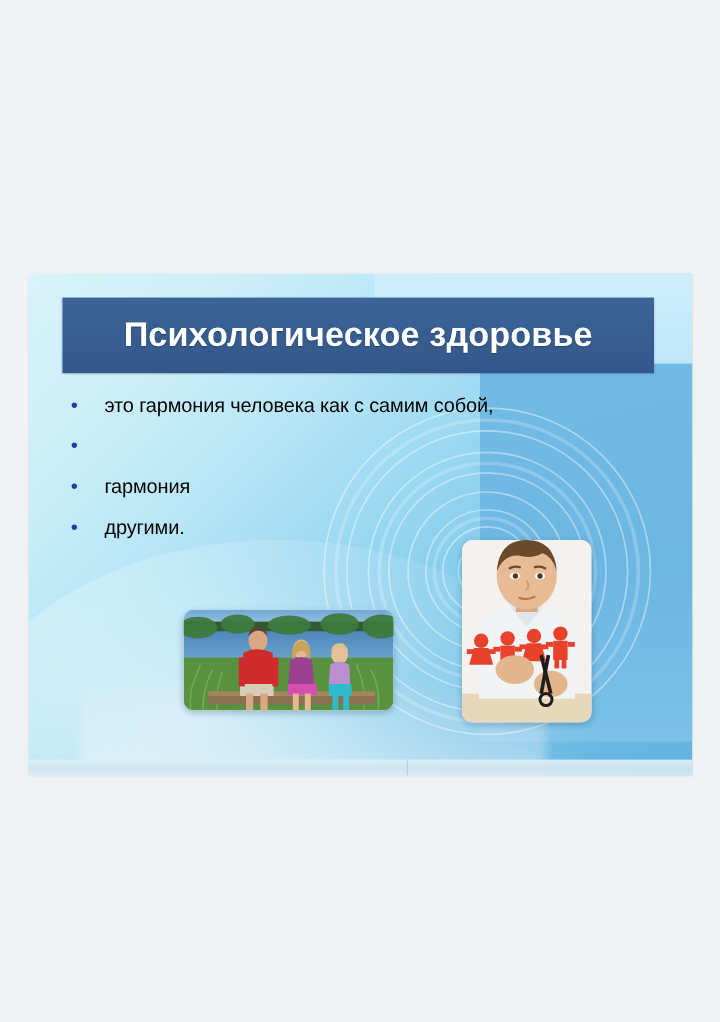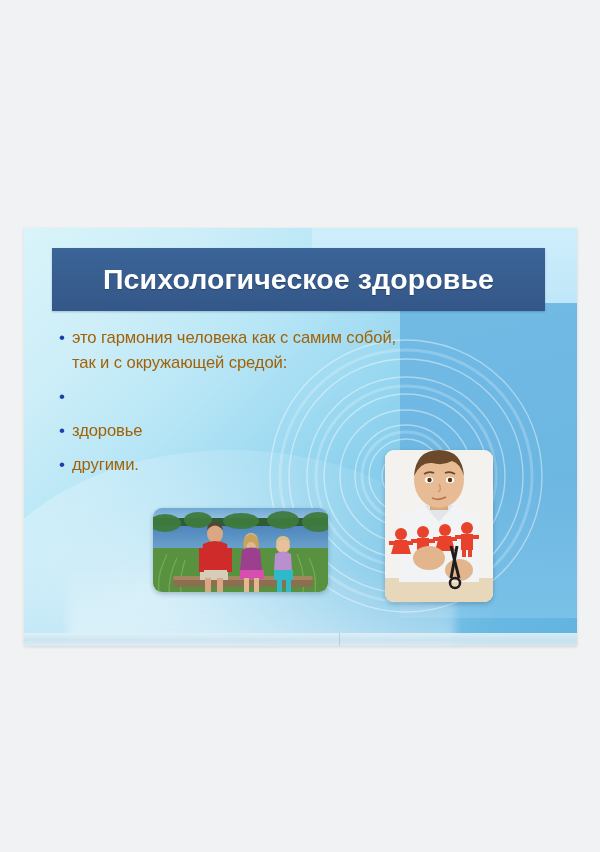--- a/index.html
+++ b/index.html
@@ -141,24 +141,25 @@
   }
   .bullet-dot {
     flex: 0 0 auto;
     width: 20px;
     text-align: center;
     color: #1b3fa8;
     font-size: 17px;
     line-height: 25px;
   }
   .bullet-text {
-    color: #a16207;
+    color: #000000;
     font-size: 16.6px;
     line-height: 25px;
     letter-spacing: -.1px;
+    margin-left: 15px;
   }
   .bullet-row.tight { margin-bottom: 9px; }
 
   
   .photo {
     position: absolute;
     border-radius: 9px;
     overflow: hidden;
     box-shadow: 0 2px 5px rgba(20,50,80,.28);
     background: #cfe6f2;
@@ -213,31 +214,30 @@
     <span id="title-text">Психологическое здоровье</span>
   </div>
 
   <div id="bullets">
 
     <div class="bullet-row tight">
       <span class="bullet-dot">•</span>
       <span class="bullet-text">
         <span>это гармония человека как с самим собой,</span>
         <br>
-        <span>так и с окружающей средой:</span>
       </span>
     </div>
 
     <div class="bullet-row tight">
       <span class="bullet-dot">•</span>
     </div>
 
     <div class="bullet-row tight">
       <span class="bullet-dot">•</span>
-      <span class="bullet-text">здоровье</span>
+      <span class="bullet-text">гармония</span>
     </div>
 
     <div class="bullet-row tight">
       <span class="bullet-dot">•</span>
       <span class="bullet-text">другими.</span>
     </div>
 
   </div>
 
   <div class="photo" id="photo-family">

